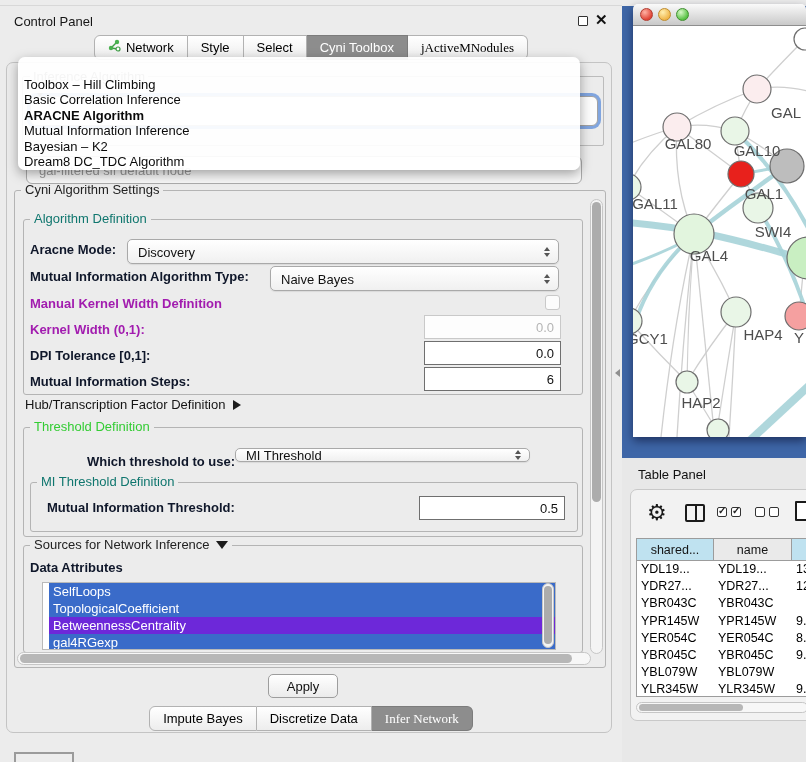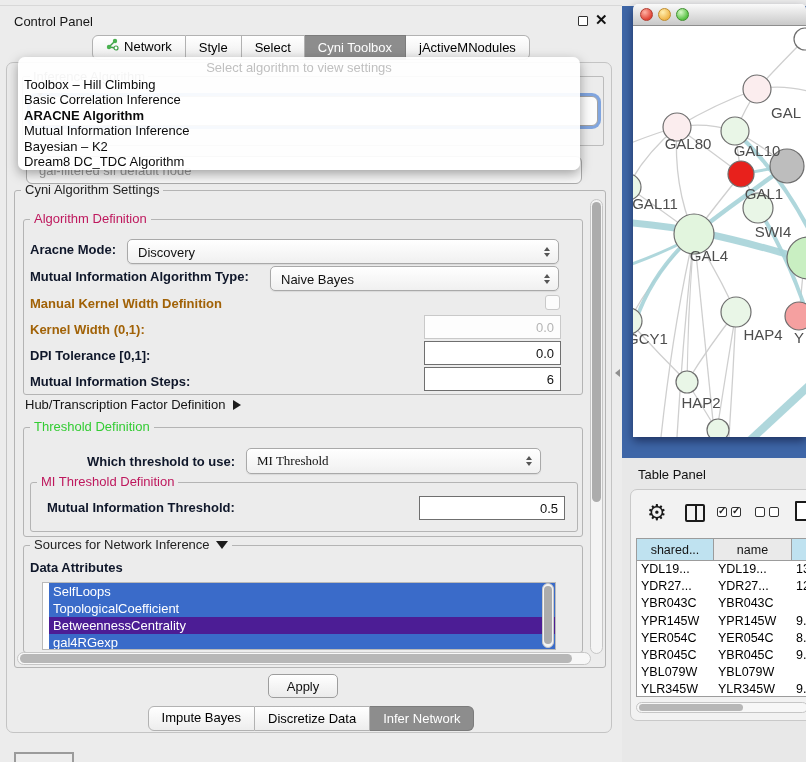--- a/index.html
+++ b/index.html
@@ -8,22 +8,22 @@
           font-family:"Liberation Sans",sans-serif;color:#151515;}
   
   .cp{position:absolute;left:0;top:0;width:622px;height:762px;}
   .cp-titlebar{position:absolute;left:0;top:5px;width:100%;height:28px;border-top:1px solid #d8d8d8;}
   .cp-title{position:absolute;left:14px;top:8px;font-size:13px;}
   .float-btn{position:absolute;left:578px;top:10px;width:10px;height:10px;border:1.5px solid #333;border-radius:1px;background:#fff;}
   .close-btn{position:absolute;left:595px;top:5px;font-size:15px;font-weight:bold;color:#111;}
   .seg{display:flex;}
   .seg-item{height:25px;line-height:24px;padding:0 13px;background:linear-gradient(#ffffff,#ededed);
             border:1px solid #b2b2b2;border-left:none;font-size:13px;color:#000;display:flex;align-items:center;gap:5px;}
-  .seg-item:first-child{border-left:1px solid #b2b2b2;border-radius:6px 0 0 6px;align-items:flex-end;}
-  .seg-item:last-child{border-radius:0 6px 6px 0;}
+  .seg-item:first-child{border-left:1px solid #b2b2b2;border-radius:6px 0 0 6px;}
+  .seg-item:last-child{border-radius:0 6px 6px 0;font-family:Liberation Serif, serif;}
   .seg-item.active{background:#8d8d8d;color:#fff;border-color:#7c7c7c;}
   .main-tabs{position:absolute;left:0;top:35px;width:622px;display:flex;justify-content:center;}
   .cp-panel{position:absolute;left:6px;top:62px;width:606px;height:671px;background:#ececec;
             border:1px solid #c4c4c4;border-radius:7px;}
   
   .ghost-group{position:absolute;left:22px;top:76px;width:582px;height:70px;border:1px solid #bcbcbc;border-radius:2px;z-index:1;}
   .ghost-gtitle{position:absolute;left:30px;top:69px;font-size:13px;color:#666;background:#ececec;padding:0 3px;z-index:1;}
   .ghost-combo{position:absolute;left:30px;top:96px;width:568px;height:30px;border:1px solid #a2a2a2;border-radius:6px;
                background:#fcfcfc;box-shadow:0 0 0 3px rgba(92,142,219,0.75);z-index:1;}
   .ghost-combo2{position:absolute;left:26px;top:156px;width:556px;height:28px;border:1px solid #ababab;border-radius:6px;
@@ -32,24 +32,24 @@
   .dropdown{position:absolute;left:18px;top:57px;width:562px;height:113px;background:rgba(255,255,255,0.93);
             border-radius:7px;box-shadow:0 4px 12px rgba(0,0,0,0.35);z-index:10;}
   .dd-placeholder{position:absolute;left:0;top:3px;width:100%;text-align:center;font-size:13px;color:#c0c0c0;}
   .dd-items{position:absolute;left:0;top:20px;width:100%;}
   .dd-item{height:15.4px;line-height:15.4px;padding-left:6px;font-size:13px;color:#0a0a0a;white-space:nowrap;}
   .dd-item.sel{font-weight:bold;}
   
   .group{position:absolute;border:1px solid #b4b4b4;border-radius:3px;}
   .gtitle{position:absolute;top:-9px;left:6px;background:#ececec;padding:0 4px;font-size:13px;color:#222;
           white-space:nowrap;display:flex;align-items:center;gap:6px;}
-  .gtitle.blue{color:#be185d;}
+  .gtitle.blue{color:#0f766e;}
   .gtitle.green{color:#33cc33;}
   .lbl{position:absolute;font-size:13px;font-weight:bold;color:#0f172a;white-space:nowrap;}
-  .lbl.dis{color:#a16207;}
+  .lbl.dis{color:#a21caf;}
   .combo{position:absolute;background:linear-gradient(#ffffff,#f0f0f0);border:1px solid #a9a9a9;border-radius:5px;
          box-shadow:0 1px 1px rgba(0,0,0,0.08);}
   .combo .val{position:absolute;left:10px;top:50%;transform:translateY(-50%);font-size:13px;color:#111;white-space:nowrap;}
   .combo .arrows{position:absolute;right:8px;top:50%;transform:translateY(-50%);display:flex;flex-direction:column;gap:2px;}
   .tri-up{width:0;height:0;border-left:3.5px solid transparent;border-right:3.5px solid transparent;border-bottom:4px solid #555;}
   .tri-dn{width:0;height:0;border-left:3.5px solid transparent;border-right:3.5px solid transparent;border-top:4px solid #555;}
   .field{position:absolute;background:#fff;border:1px solid #6f6f6f;font-size:13px;color:#111;
          display:flex;align-items:center;justify-content:flex-end;padding:0 6px;}
   .field.dis{border-color:#c9c9c9;color:#b5b5b5;background:#fdfdfd;}
   .cb{position:absolute;width:15px;height:15px;border:1px solid #c9c9c9;border-radius:3px;background:#fcfcfc;}
@@ -141,21 +141,20 @@
     <div class="ghost-group"></div>
     <span class="ghost-gtitle">Inference Algorithm</span>
     <div class="ghost-combo">
       <span class="arrows"><span class="tri-up"></span><span class="tri-dn"></span></span>
     </div>
     <div class="ghost-combo2">
       <span>gal-filtered sif default node</span>
     </div>
 
     <div class="dropdown">
-      <div class="dd-placeholder">Select algorithm to view settings</div>
       <div class="dd-items" id="dd-items">
           <div class="dd-item">Toolbox – Hill Climbing</div>
           <div class="dd-item">Basic Correlation Inference</div>
           <div class="dd-item sel">ARACNE Algorithm</div>
           <div class="dd-item">Mutual Information Inference</div>
           <div class="dd-item">Bayesian – K2</div>
           <div class="dd-item">Dream8 DC_TDC Algorithm</div>
         </div>
     </div>
 
@@ -197,21 +196,21 @@
       </div>
 
       <div class="expander" style="left:10px;top:206px;">
         <span>Hub/Transcription Factor Definition</span>
         <span class="tri-right"></span>
       </div>
 
       <div class="group" style="left:8px;top:236px;width:560px;height:110px;">
         <span class="gtitle green">Threshold Definition</span>
         <span class="lbl" style="left:63px;top:26px;">Which threshold to use:</span>
-        <div class="combo" style="left:222px;top:20px;width:295px;height:26px;font-family:Liberation Serif, serif;">
+        <div class="combo" style="left:211px;top:20px;width:295px;height:14px;">
           <span class="val">MI Threshold</span>
           <span class="arrows">
               <span class="tri-up"></span>
               <span class="tri-dn"></span>
             </span>
         </div>
         <div class="group" style="left:6px;top:54px;width:548px;height:50px;">
           <span class="gtitle blue">MI Threshold Definition</span>
           <span class="lbl" style="left:16px;top:17px;">Mutual Information Threshold:</span>
           <div class="field" style="left:388px;top:13px;width:146px;height:24px;">
@@ -222,21 +221,21 @@
 
       <div class="group" style="left:8px;top:354px;width:560px;height:108px;">
         <span class="gtitle">
           <span>Sources for Network Inference</span>
           <span class="tri-down-big"></span>
         </span>
         <span class="lbl" style="left:6px;top:14px;">Data Attributes</span>
         <div class="attr-list" style="left:18px;top:36px;width:514px;height:68px;" id="attr-list">
             <div class="attr-item" style="background: rgb(58, 107, 201);">SelfLoops</div>
             <div class="attr-item" style="background: rgb(58, 107, 201);">TopologicalCoefficient</div>
-            <div class="attr-item" style="background: #4c1d95;">BetweennessCentrality</div>
+            <div class="attr-item" style="background: #6d28d9;">BetweennessCentrality</div>
             <div class="attr-item" style="background: rgb(58, 107, 201);">gal4RGexp</div>
           </div>
         <div class="vscroll" style="left:518px;top:37px;width:12px;height:65px;">
           <div class="thumb" style="top:2px;height:58px;"></div>
         </div>
       </div>
 
       <div class="vscroll" style="left:575px;top:8px;width:13px;height:455px;">
         <div class="thumb" style="top:2px;height:300px;"></div>
       </div>

